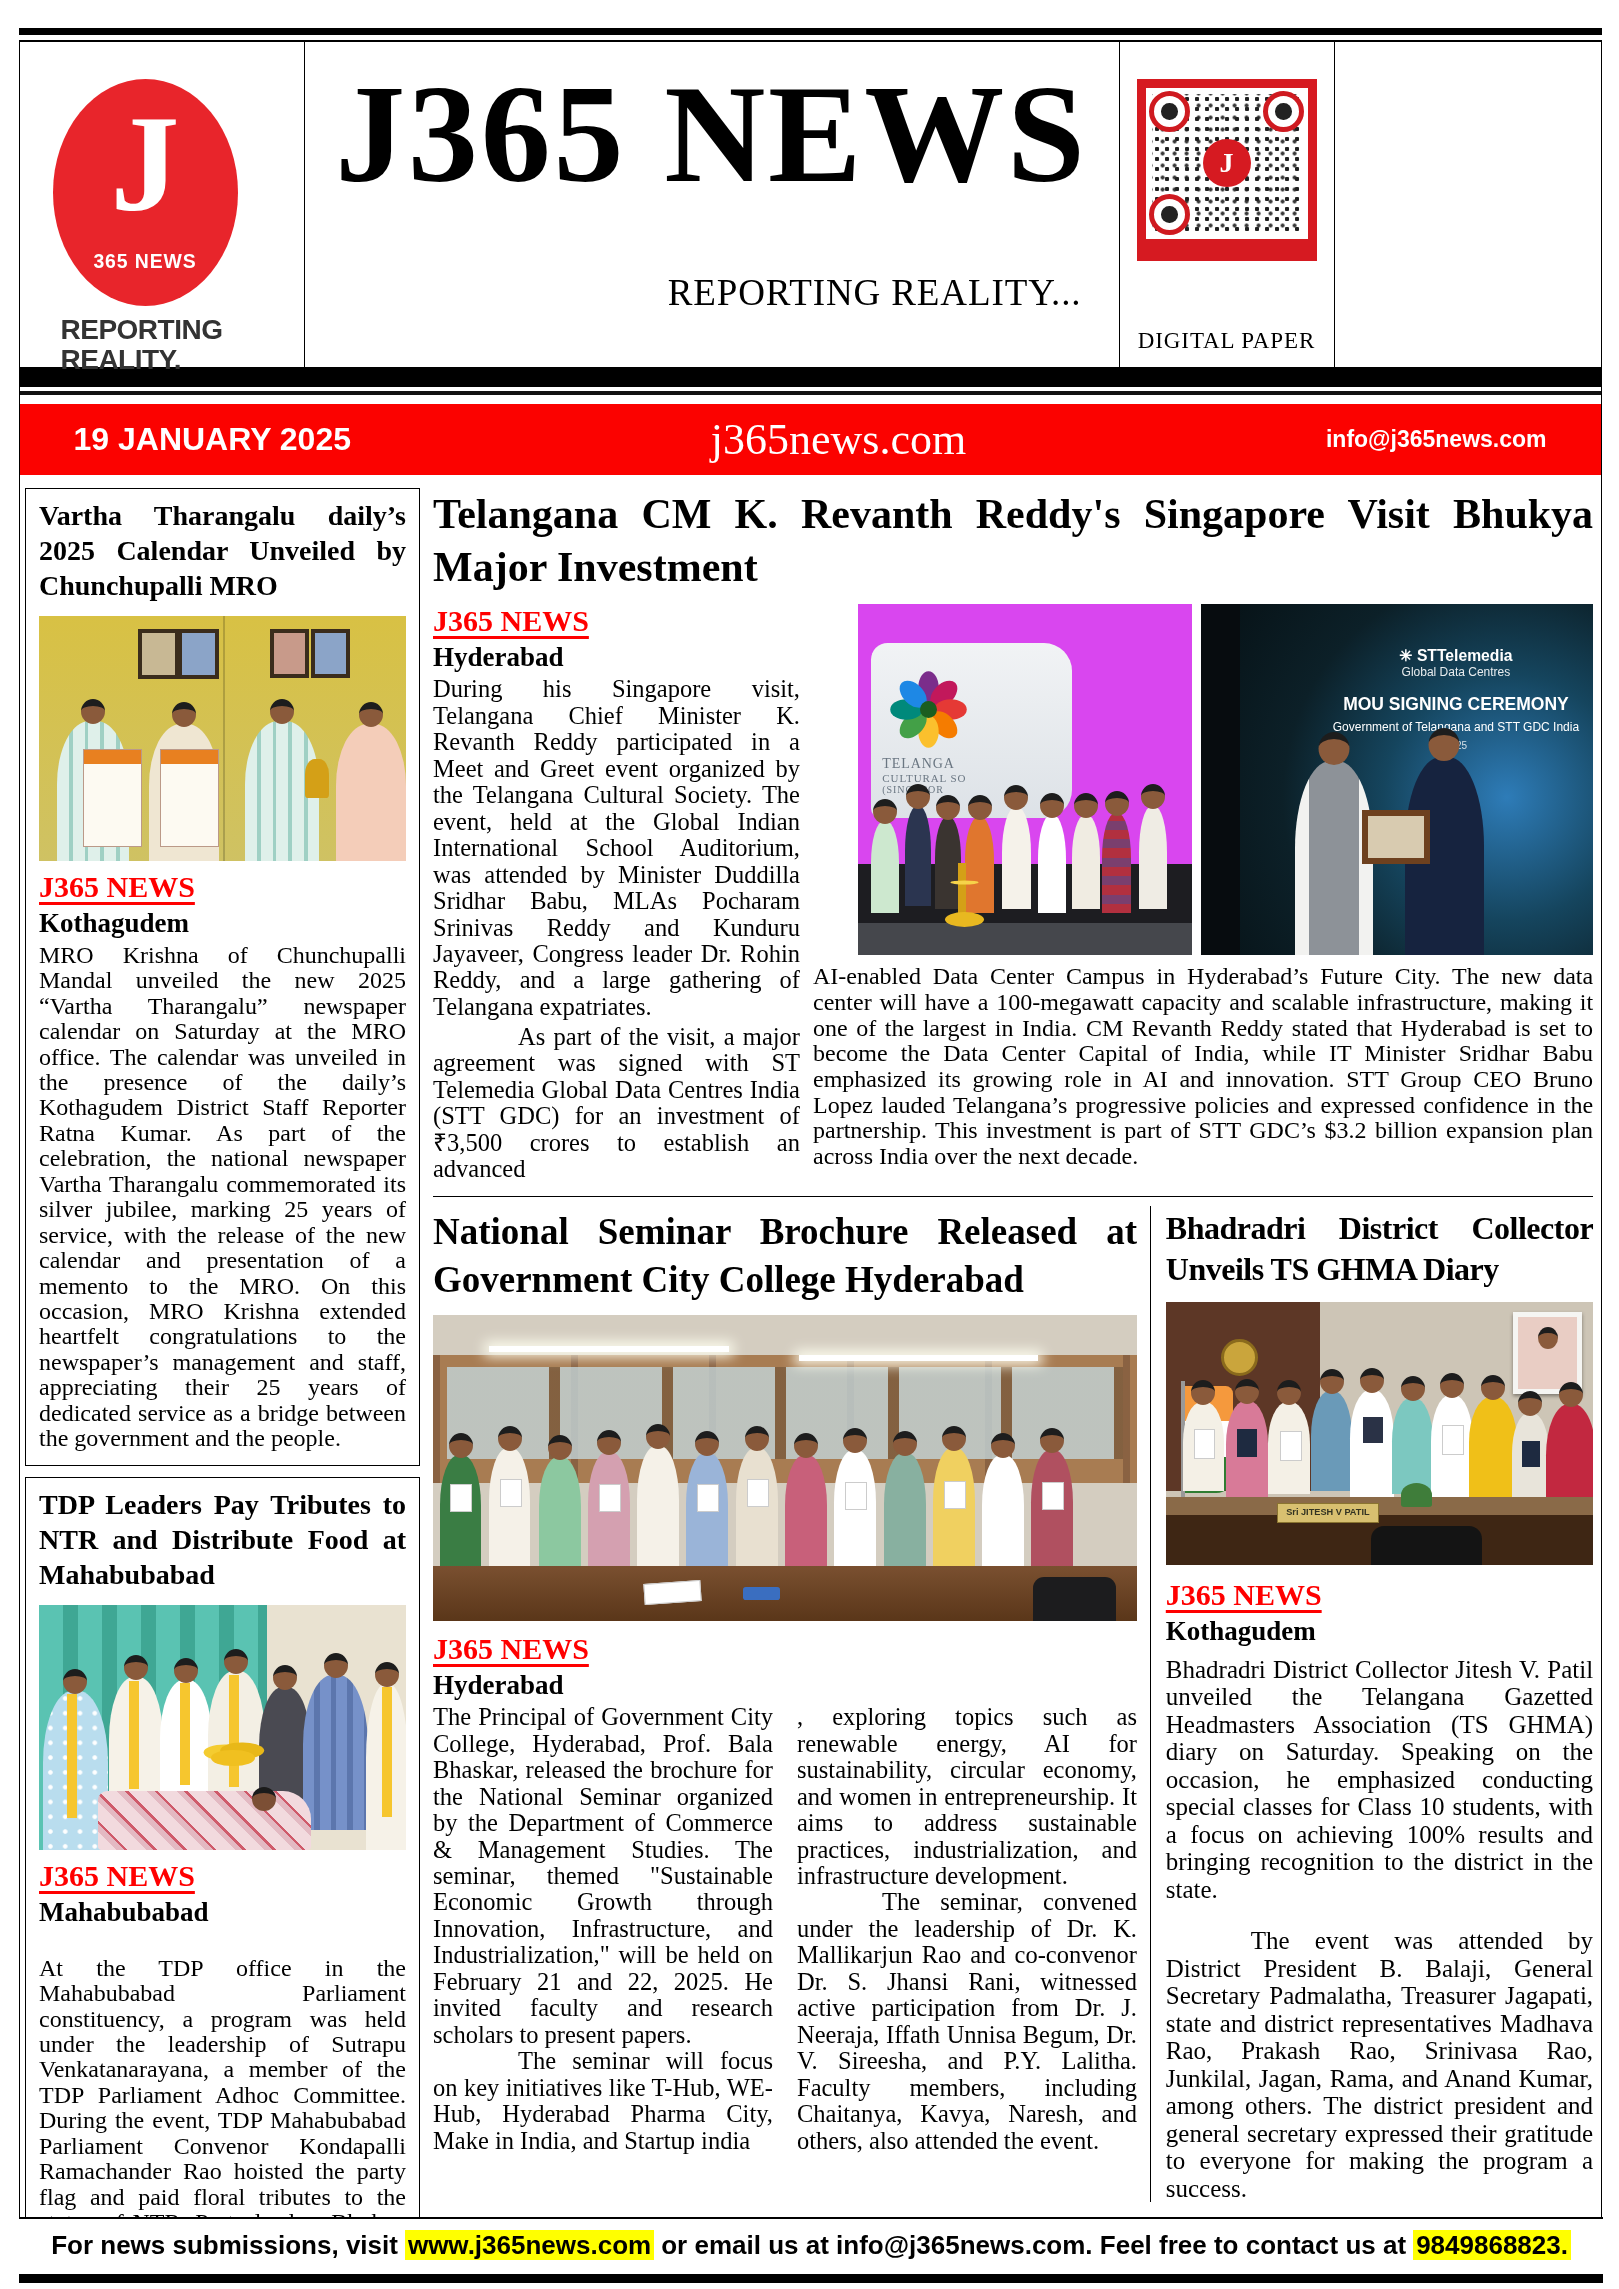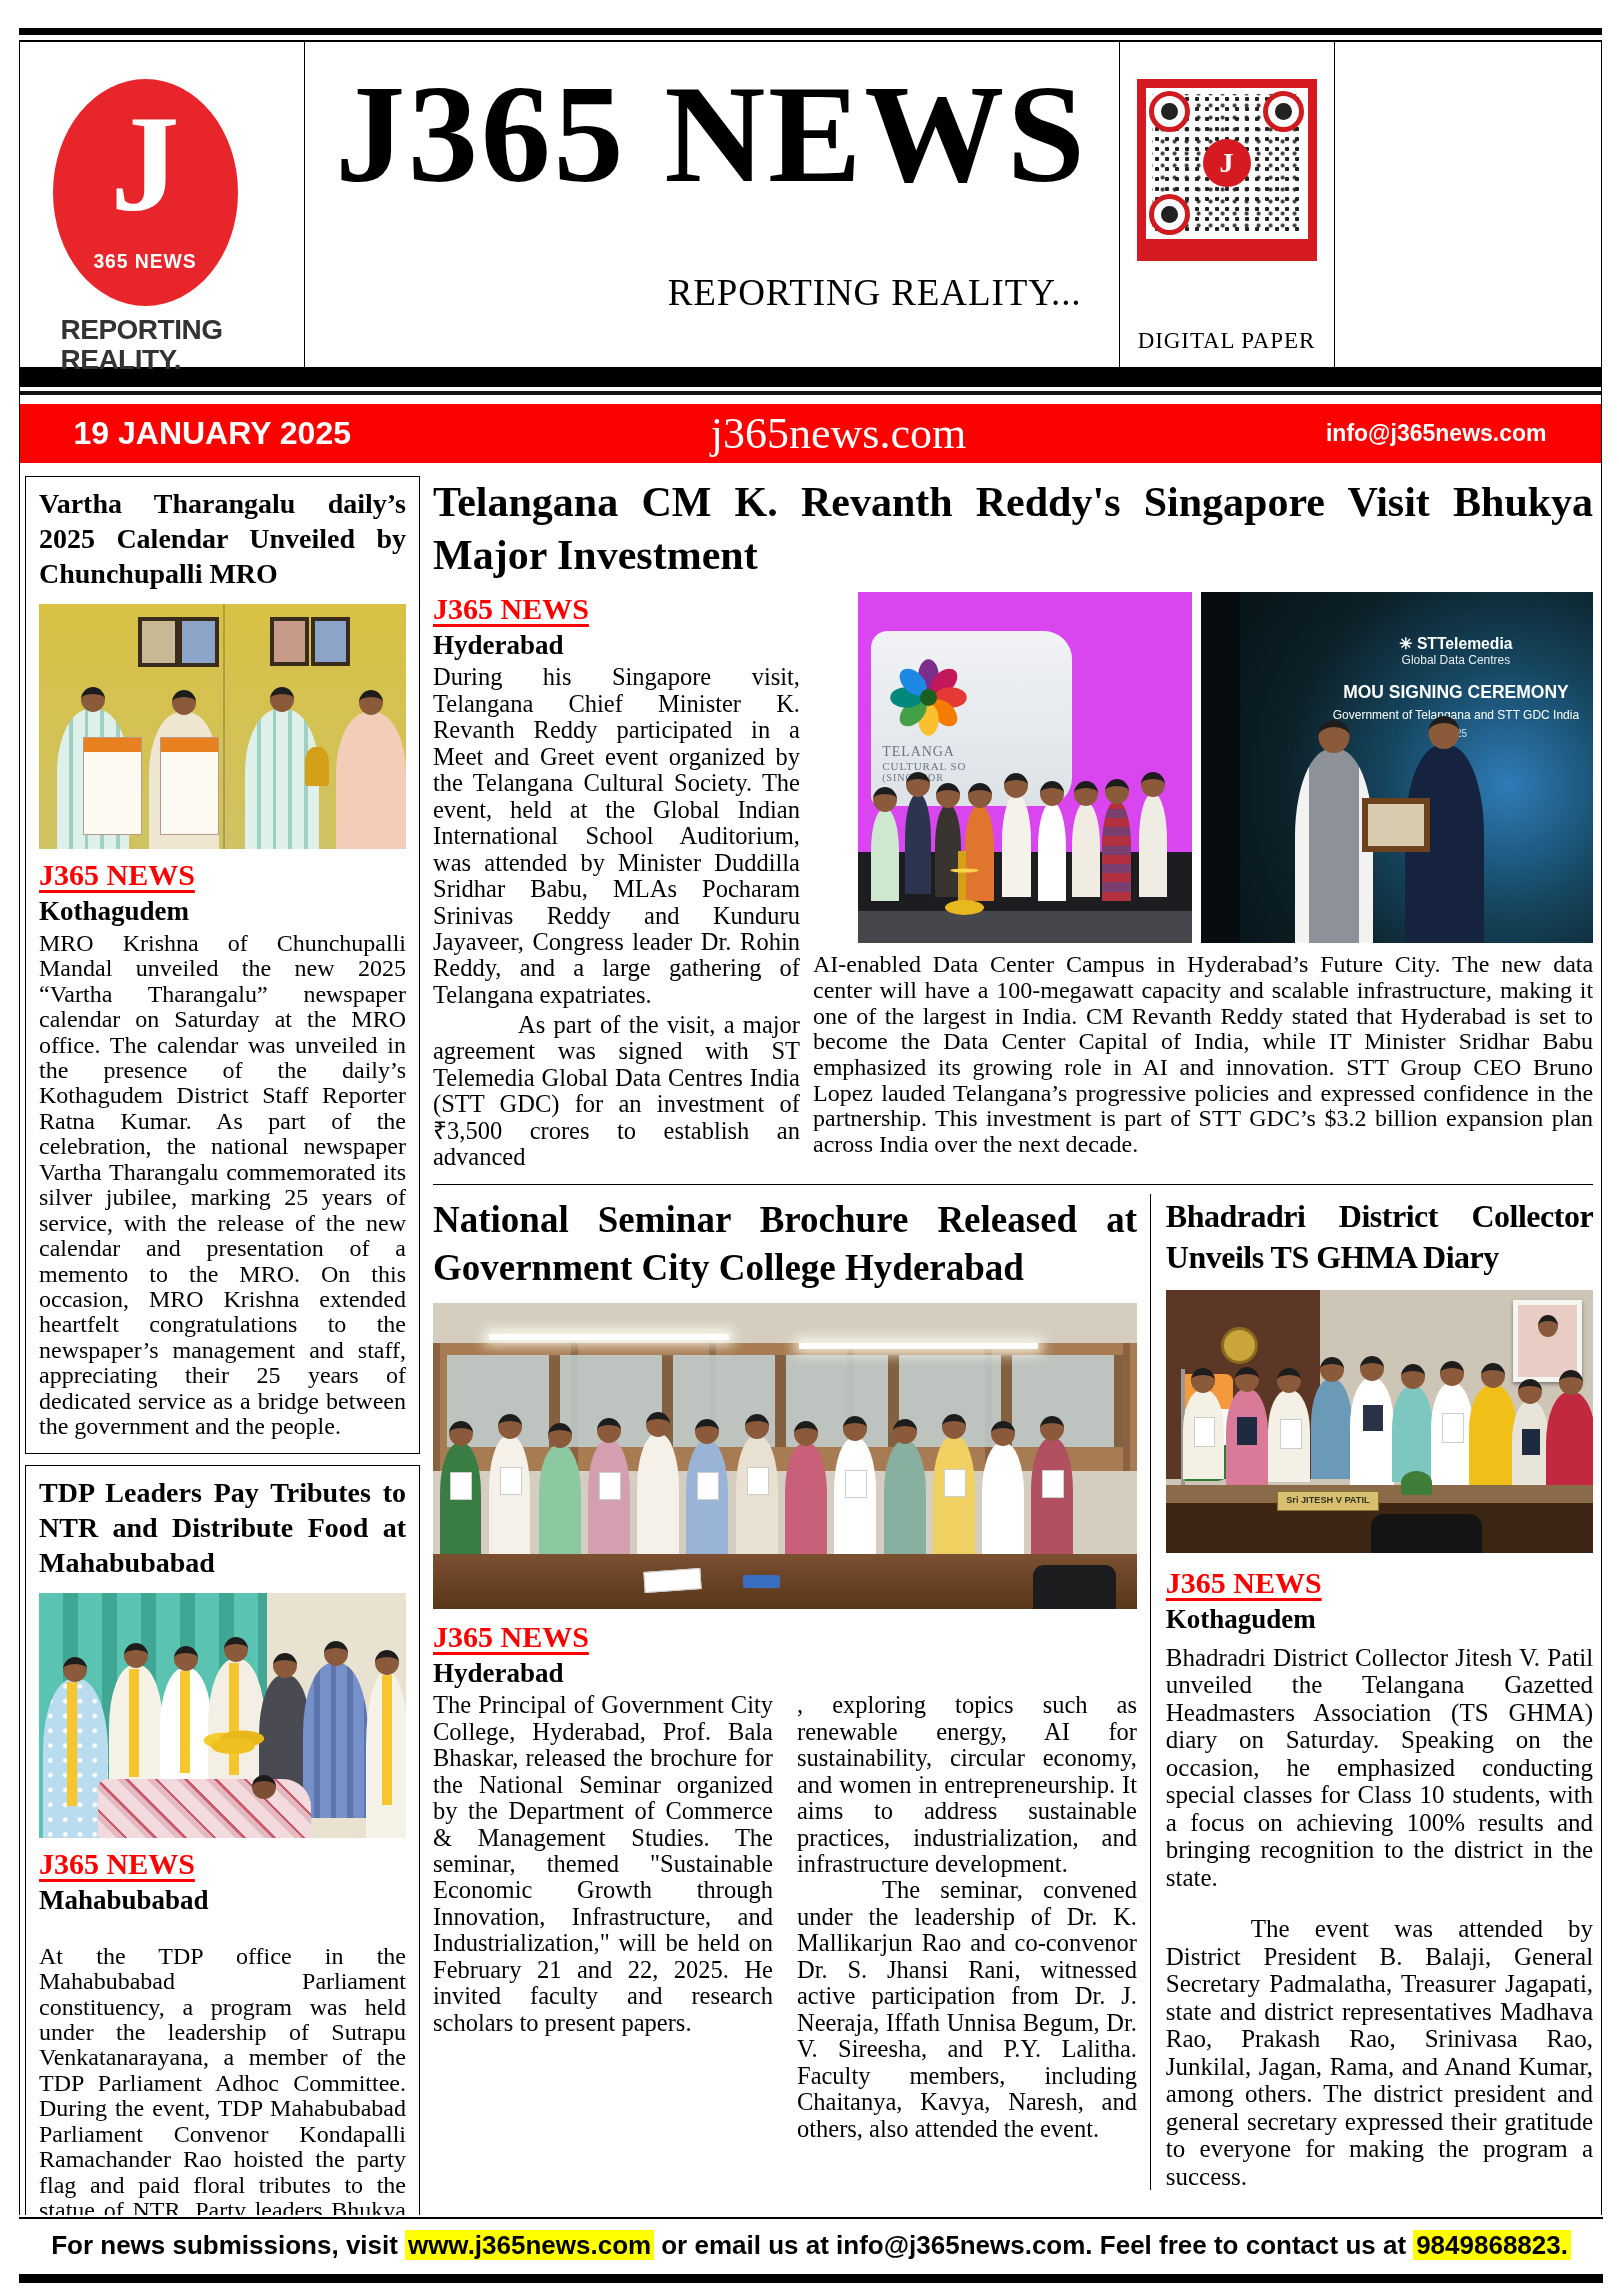--- a/index.html
+++ b/index.html
@@ -33,21 +33,21 @@
   .fd b{width:16.6px;height:16.6px;border-radius:50%;background:#222;display:block;}
   .qrj{position:absolute;left:50%;top:50%;transform:translate(-50%,-50%);width:48px;height:48px;border-radius:50%;
        background:#d61a21;color:#fff;font-weight:bold;font-size:28px;display:flex;align-items:center;justify-content:center;}
   .qr-label{position:absolute;left:0;right:0;bottom:13px;text-align:center;font-size:23px;letter-spacing:0.9px;}
 
   
   .bbar1{height:20px;background:#000;}
   .bbar2{height:4.6px;background:#fff;}
   .bbar3{height:3.7px;background:#111;}
   .bgap{height:9.2px;background:#fff;}
-  .redbar{height:59px;background:#fb0200;color:#fff;display:flex;align-items:center;}
+  .redbar{height:71px;background:#fb0200;color:#fff;display:flex;align-items:center;}
   .redbar .rdate{margin-left:54px;font-family:"Liberation Sans",sans-serif;font-weight:bold;font-size:32px;}
   .redbar .rsite{flex:1;text-align:center;font-size:44px;}
   .redbar .rmail{margin-right:54px;font-family:"Liberation Sans",sans-serif;font-weight:bold;font-size:23px;}
 
   
   .content{display:flex;gap:13px;padding:13px 7.4px 0 5.5px;height:1752px;box-sizing:border-box;overflow:hidden;}
   .leftcol{width:395px;flex:none;display:flex;flex-direction:column;gap:11px;}
   .abox{border:1.8px solid #000;padding:9.2px 13px 13px 13px;box-sizing:border-box;}
   .atitle{font-weight:bold;font-size:28px;line-height:1.25;text-align:justify;margin:0;}
   .src{color:#f00;font-weight:bold;font-size:30px;text-decoration:underline;text-decoration-thickness:2.8px;text-underline-offset:4.6px;}
@@ -377,20 +377,21 @@
               <div class="ab" style="left:0;bottom:0;width:100%;height:18%;background:linear-gradient(#7a5030,#5a3619);"></div>
               <div class="paperitem" style="left:30%;bottom:6%;width:55px;height:18.5px;transform:rotate(-4deg);"></div>
               <div class="ab" style="left:44%;bottom:7%;width:37px;height:13px;background:#3a6ec0;border-radius:2.8px;"></div>
               <div class="ab" style="right:3%;bottom:0;width:83px;height:44px;background:#1c1c1e;border-radius:11px 11px 0 0;"></div>
             </div>
             <div class="src">J365 NEWS</div>
             <div class="dateline">Hyderabad</div>
             <div class="sem-cols">
               <div class="sem-col">
                 <p>The Principal of Government City College, Hyderabad, Prof. Bala Bhaskar, released the brochure for the National Seminar organized by the Department of Commerce &amp; Management Studies. The seminar, themed "Sustainable Economic Growth through Innovation, Infrastructure, and Industrialization," will be held on February 21 and 22, 2025. He invited faculty and research scholars to present papers.</p>
+                <p class="ind">The seminar will focus on key initiatives like T-Hub, WE-Hub, Hyderabad Pharma City, Make in India, and Startup india</p>
               </div>
               <div class="sem-col">
                 <p>, exploring topics such as renewable energy, AI for sustainability, circular economy, and women in entrepreneurship. It aims to address sustainable practices, industrialization, and infrastructure development.</p>
                 <p class="ind">The seminar, convened under the leadership of Dr. K. Mallikarjun Rao and co-convenor Dr. S. Jhansi Rani, witnessed active participation from Dr. J. Neeraja, Iffath Unnisa Begum, Dr. V. Sireesha, and P.Y. Lalitha. Faculty members, including Chaitanya, Kavya, Naresh, and others, also attended the event.</p>
               </div>
             </div>
           </section>
 
           <section class="diary">
             <h2 class="h2">Bhadradri District Collector Unveils TS GHMA Diary</h2>

